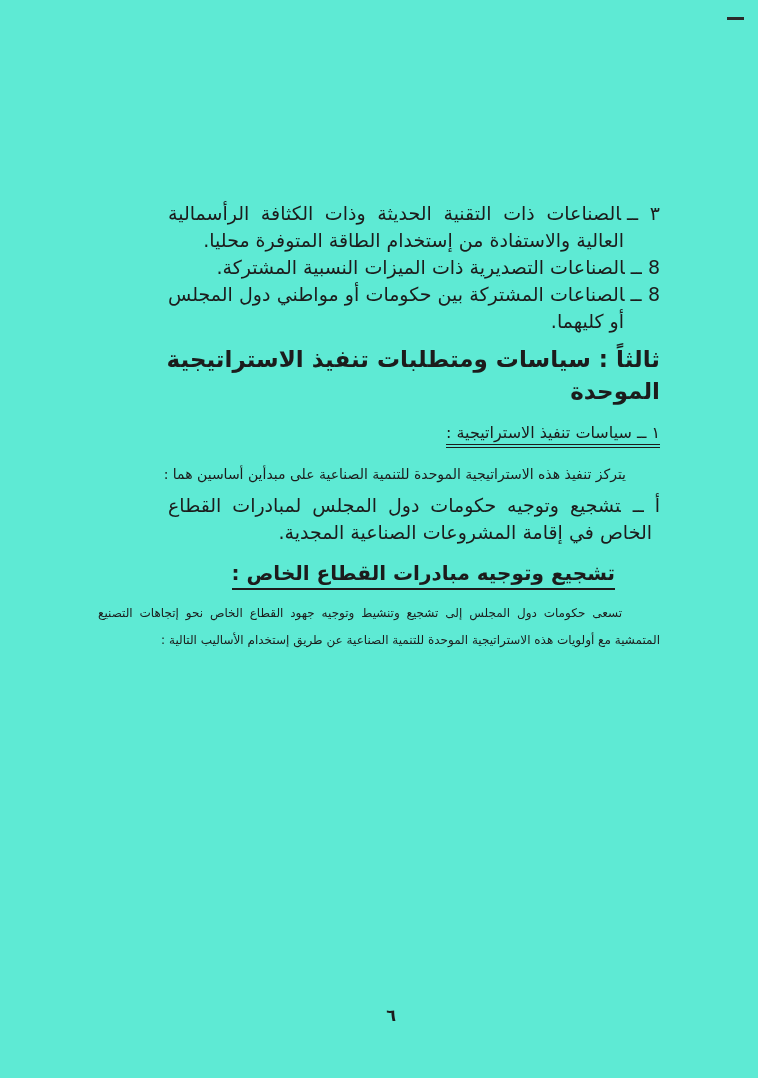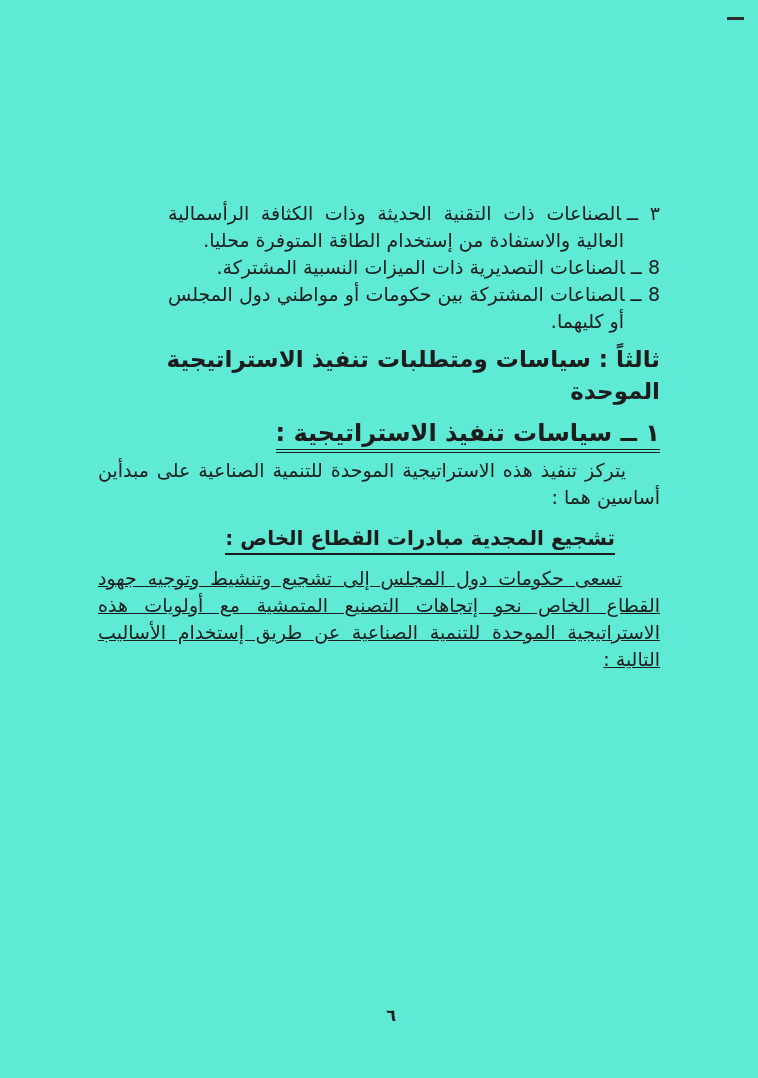--- a/index.html
+++ b/index.html
@@ -35,30 +35,30 @@
     text-indent: -36px;
     text-align: justify;
   }
   .num-item .marker { margin-left: 6px; white-space: nowrap; }
   .main-heading {
     font-size: 23px; font-weight: bold;
     margin: 8px 0 0 0;
     line-height: 32px;
   }
   .sub-heading {
-    font-size: 24px; font-weight: bold;
+    font-size: 16px; font-weight: normal;
     margin: 12px 0 0 0;
     line-height: 28px;
   }
   .underline-double {
     border-bottom: 4px double #1c1c1c;
     padding-bottom: 2px;
   }
   .intro {
-    font-size: 19px; line-height: 27px;
+    font-size: 14px; line-height: 35px;
     margin: 10px 0 0 0;
     text-indent: 34px;
     text-align: justify;
   }
   .principle {
     font-size: 19px; line-height: 27px;
     margin-left: 70px;
     padding-right: 8px;
     text-indent: -8px;
     text-align: justify;
@@ -67,25 +67,24 @@
   .private-heading {
     font-size: 20px; font-weight: bold;
     margin: 12px 45px 0 0;
     line-height: 30px;
   }
   .underline-single {
     border-bottom: 2px solid #1c1c1c;
     padding-bottom: 3px;
   }
   .closing {
-    font-size: 19px; line-height: 27px;
+    font-size: 12px; line-height: 27px;
     margin: 12px 0 0 0;
     text-indent: 38px;
     text-align: justify;
-    text-decoration: underline;
   }
   .page-number {
     position: absolute;
     top: 1006px; right: 362px;
     font-size: 16px; font-weight: bold;
   }
 </style>
 </head>
 <body>
 
@@ -109,24 +108,27 @@
 
     <h2 class="main-heading">ثالثاً : سياسات ومتطلبات تنفيذ الاستراتيجية الموحدة</h2>
 
     <h3 class="sub-heading">
       <span class="underline-double">١ ــ سياسات تنفيذ الاستراتيجية :</span>
     </h3>
 
     <p class="intro">يتركز تنفيذ هذه الاستراتيجية الموحدة للتنمية الصناعية على مبدأين أساسين هما :</p>
 
     <div>
+      <div class="principle">
+        <span class="marker">أ ــ</span><span>تشجيع وتوجيه حكومات دول المجلس لمبادرات القطاع الخاص في إقامة المشروعات الصناعية المجدية.</span>
+      </div>
     </div>
 
     <h3 class="private-heading">
-      <span class="underline-single">تشجيع المجدية مبادرات القطاع الخاص :</span>
+      <span class="underline-single">تشجيع وتوجيه مبادرات القطاع الخاص :</span>
     </h3>
 
     <p class="closing">تسعى حكومات دول المجلس إلى تشجيع وتنشيط وتوجيه جهود القطاع الخاص نحو إتجاهات التصنيع المتمشية مع أولويات هذه الاستراتيجية الموحدة للتنمية الصناعية عن طريق إستخدام الأساليب التالية :</p>
 
   </div>
 
   <div class="page-number">٦</div>
 
 </div>
 

